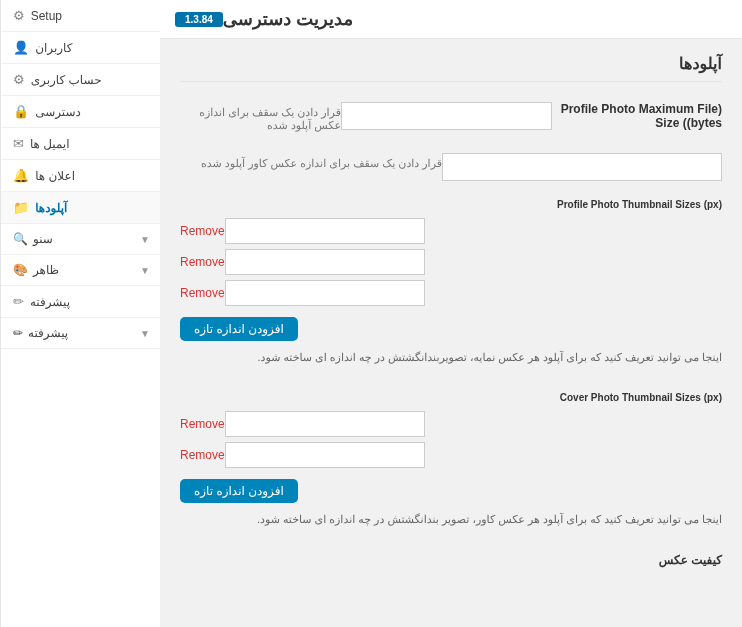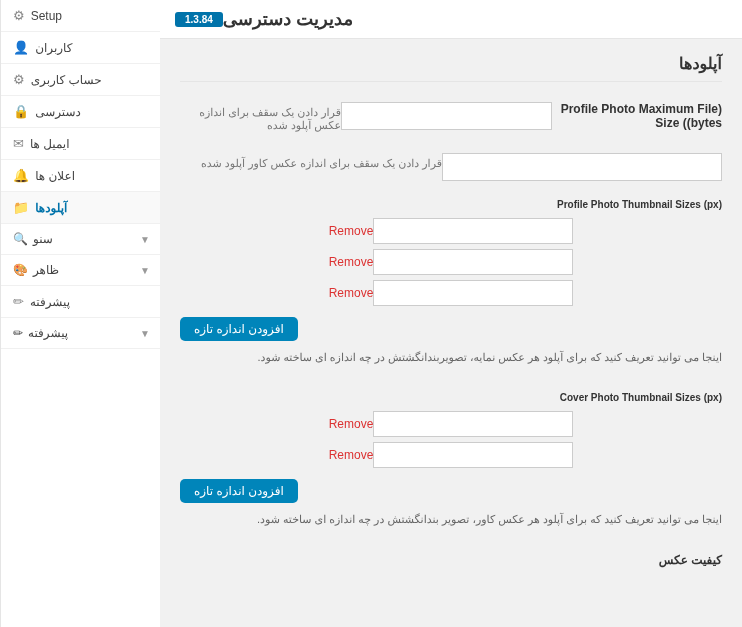--- a/index.html
+++ b/index.html
@@ -146,21 +146,21 @@
       font-weight: bold;
       text-align: right;
       margin-bottom: 8px;
       font-size: 10px;
       color: #333;
     }
 
     .thumbnail-row {
       display: flex;
       align-items: center;
-      justify-content: center;
+      justify-content: flex-end;
       gap: 0;
       margin-bottom: 5px;
     }
 
     .thumbnail-row input {
       width: 200px;
       height: 26px;
       border: 1px solid #ccc;
       padding: 3px 6px;
       font-size: 12px;

